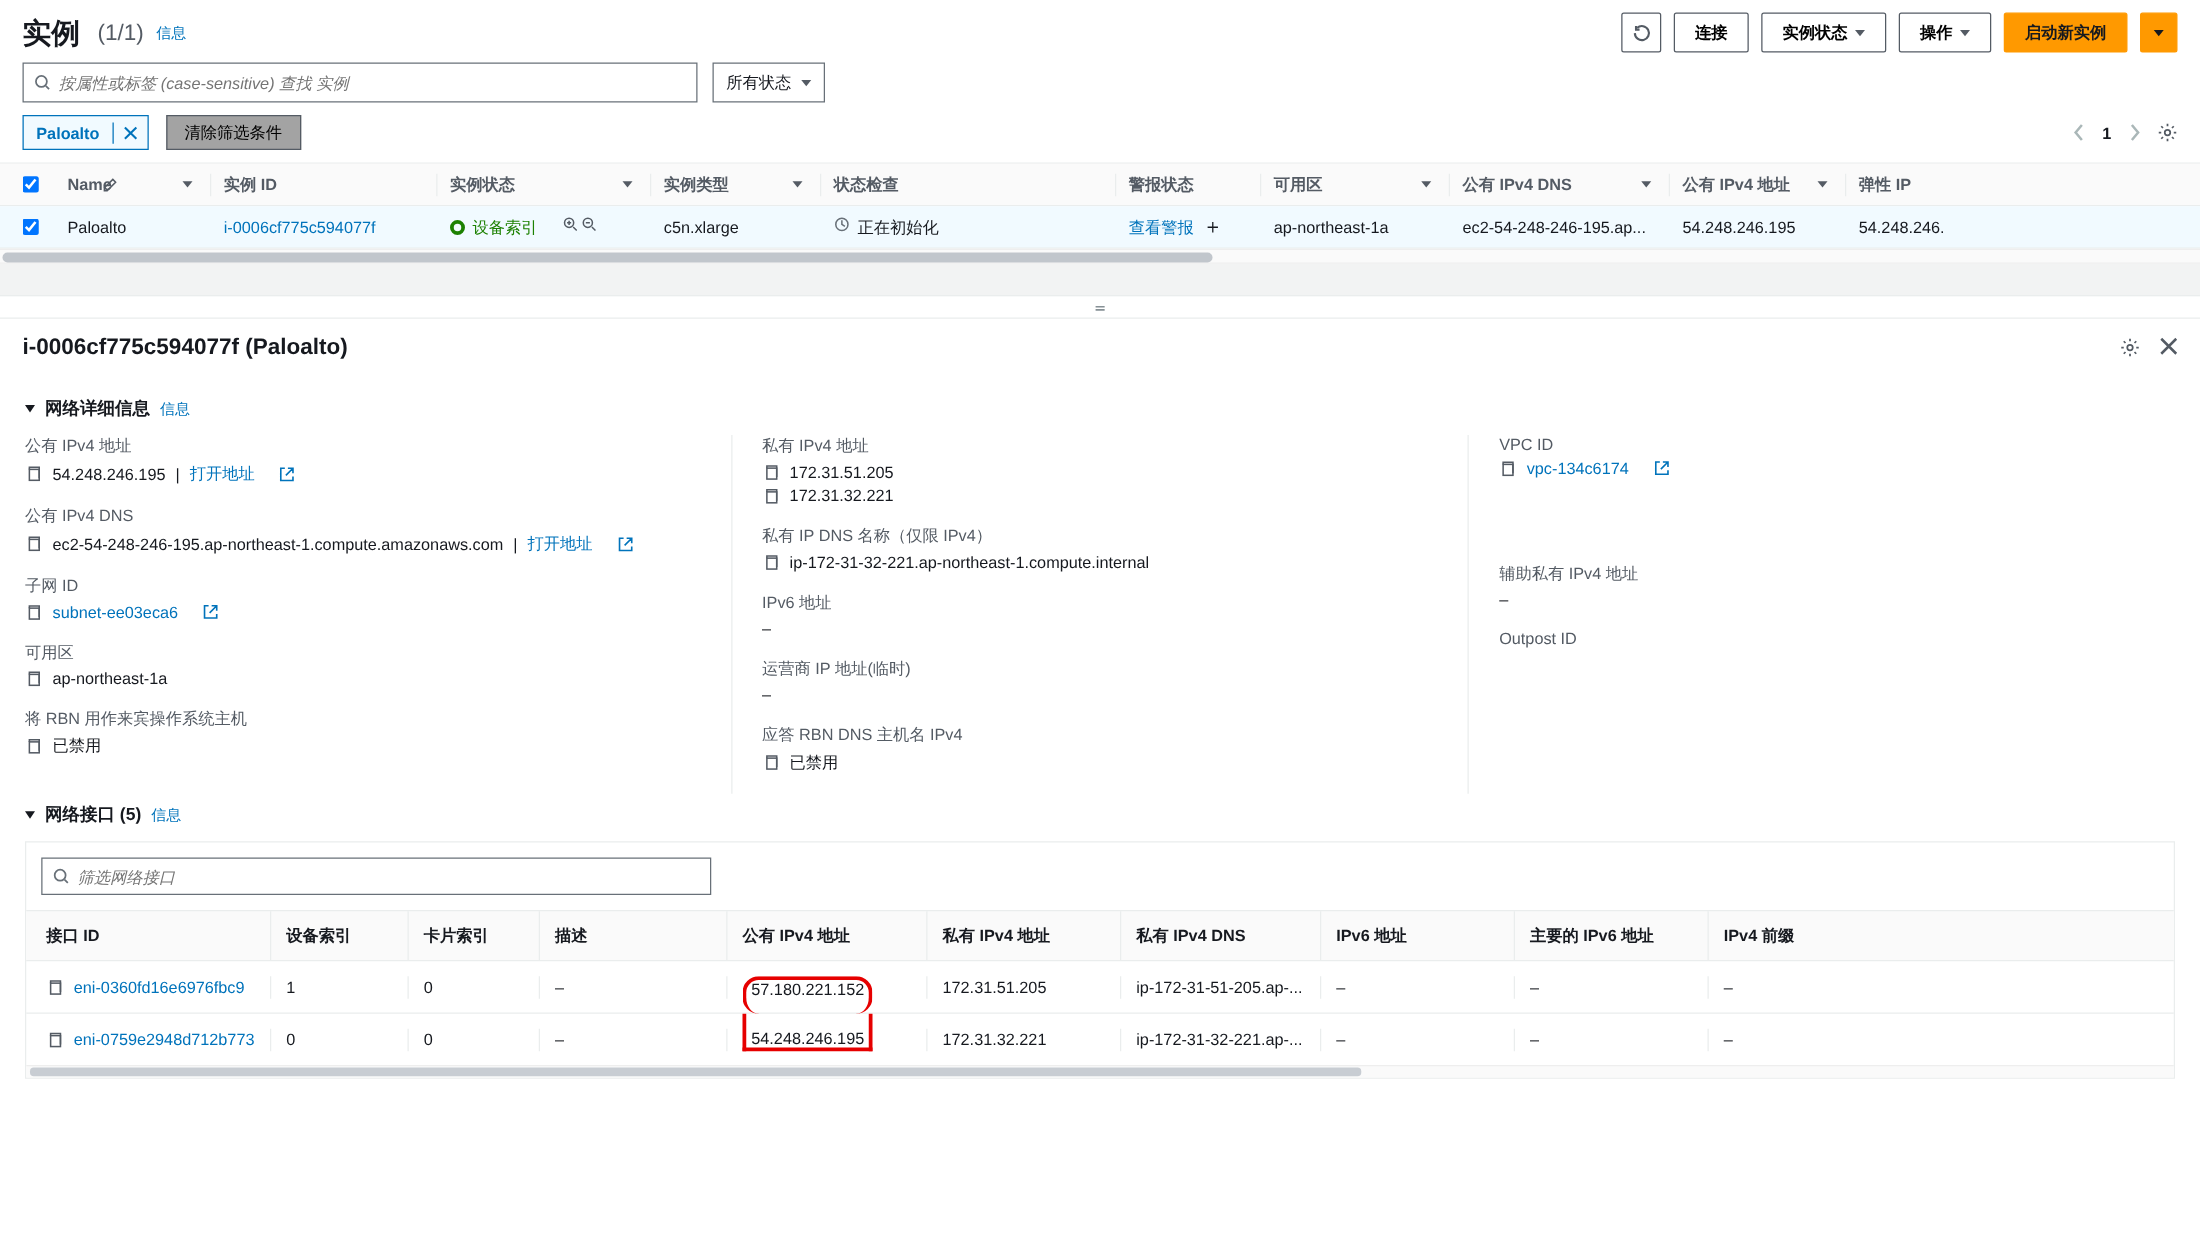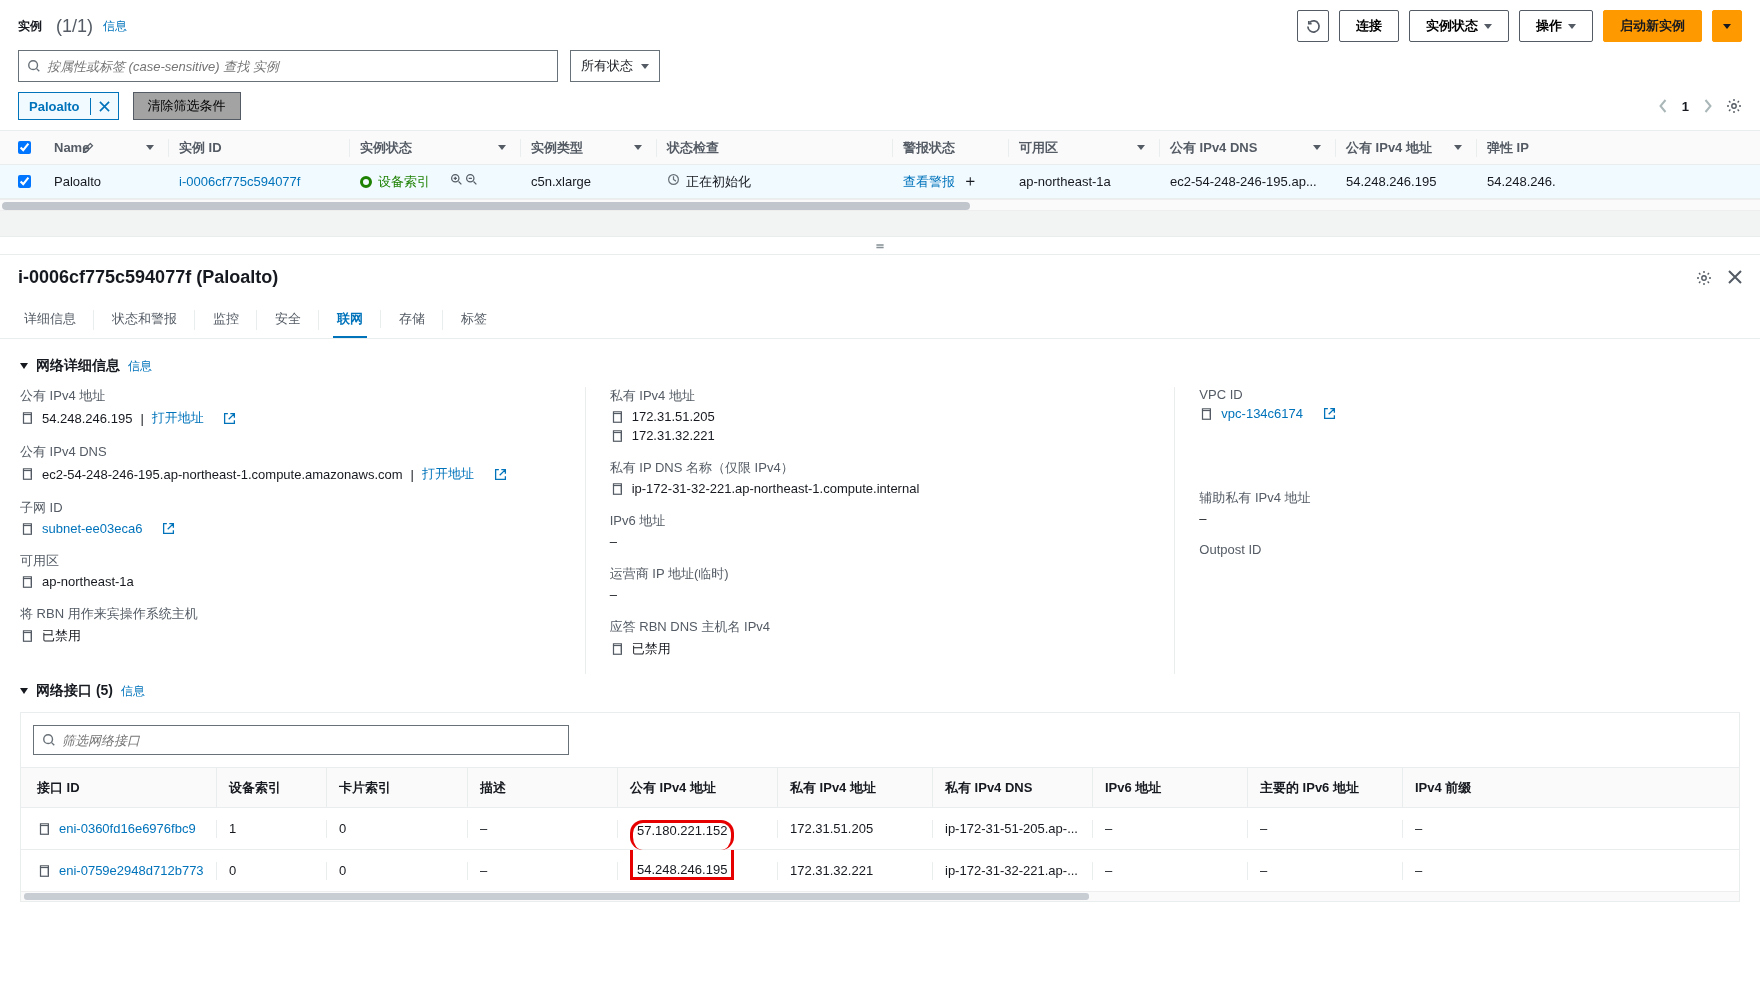--- a/index.html
+++ b/index.html
@@ -8,21 +8,21 @@
 a.lk { color:#0073bb; text-decoration:none; cursor:pointer; }
 .btn { display:inline-flex; align-items:center; justify-content:center; border:1px solid #545b64; background:#fff; padding:4px 16px; font-size:13px; font-weight:600; border-radius:2px; cursor:pointer; height:32px; gap:6px; }
 .btn.orange { background:#ff9900; border-color:#ff9900; color:#16191f; }
 .btn.orange-caret { background:#ff9900; border-color:#ff9900; width:30px; padding:0; }
 .btn.icon-only { width:32px; padding:0; }
 svg { display:block; }
 .chev { display:inline-block; border-left:4px solid transparent; border-right:4px solid transparent; border-top:5px solid #545b64; }
 
 
 .toprow { display:flex; align-items:center; padding:10px 18px 8px 18px; gap:10px; }
-.title { font-size:12px; font-weight:700;font-family:Liberation Mono, monospace; }
+.title { font-size:23px; font-weight:700;font-family:Liberation Mono, monospace; }
 .count { font-weight:400; color:#545b64; font-size:18px; margin-left:4px; }
 .spacer { flex:1; }
 
 
 .searchrow { display:flex; align-items:center; padding:0 18px; gap:12px; }
 .search { display:flex; align-items:center; border:1px solid #687078; width:540px; height:32px; padding:0 8px; gap:6px; }
 .search input { border:none; outline:none; flex:1; font-size:13px; font-style:italic; color:#687078; }
 .statusfilter { display:flex; align-items:center; border:1px solid #687078; height:32px; padding:0 10px; gap:8px; cursor:pointer; }
 
 
@@ -87,21 +87,21 @@
 .val { display:flex; align-items:center; gap:8px; }
 .copy { width:14px; height:14px; color:#545b64; flex:none; }
 .ext { width:13px; height:13px; color:#0073bb; }
 
 
 .nitbl { margin-top:8px; border:1px solid #eaeded; }
 .nisearch { display:flex; align-items:center; border:1px solid #687078; height:30px; margin:12px; width:536px; padding:0 8px; gap:6px; }
 .nisearch input { border:none; outline:none; flex:1; font-size:13px; font-style:italic; color:#687078; }
 .nirow { display:flex; align-items:center; border-top:1px solid #eaeded; height:42px; font-size:13px; }
 .nirow.hdr { background:#fafafa; font-weight:700; height:40px; }
-.n-id{flex:0 0 195px;padding-left:16px;display:flex;align-items:center;gap:8px;} .n-dev{flex:0 0 110px;} .n-card{flex:0 0 105px;} .n-desc{flex:0 0 150px;margin-left:36px;} .n-pub{flex:0 0 160px;} .n-priv{flex:0 0 155px;} .n-pdns{flex:0 0 160px;} .n-v6{flex:0 0 155px;} .n-mv6{flex:0 0 155px;} .n-pref{flex:1;}
+.n-id{flex:0 0 195px;padding-left:16px;display:flex;align-items:center;gap:8px;} .n-dev{flex:0 0 110px;} .n-card{flex:0 0 105px;} .n-desc{flex:0 0 150px;} .n-pub{flex:0 0 160px;} .n-priv{flex:0 0 155px;} .n-pdns{flex:0 0 160px;} .n-v6{flex:0 0 155px;} .n-mv6{flex:0 0 155px;} .n-pref{flex:1;}
 .nicell{border-left:1px solid #eaeded;height:18px;padding-left:12px;display:flex;align-items:center;}
 .nirow.hdr .nicell{height:100%;}
 .redbox { border:3px solid #e60000; padding:0 4px; display:inline-block; }
 .emdash{color:#16191f;}
 .bottom-scroll{height:10px;background:#fafafa;border-top:1px solid #eee;position:relative;} .bottom-scroll::before{content:"";position:absolute;left:3px;top:1px;height:7px;width:62%;background:#c8cdd3;border-radius:3px;}
 </style>
 </head>
 <body>
 
 <div class="page">
@@ -285,29 +285,20 @@
               <path d="M8 1v2M8 13v2M1 8h2M13 8h2M3 3l1.4 1.4M11.6 11.6L13 13M13 3l-1.4 1.4M4.4 11.6L3 13"></path>
             </svg>
           </span>
         <span>
             <svg width="14" height="14" viewBox="0 0 14 14" stroke="#545b64" stroke-width="2">
               <path d="M1 1l12 12M13 1L1 13"></path>
             </svg>
           </span>
       </div>
     </div>
-    <div class="tabs">
-      <div class="tab sep">详细信息</div>
-      <div class="tab sep">状态和警报</div>
-      <div class="tab sep">监控</div>
-      <div class="tab sep">安全</div>
-      <div class="tab sep active">联网</div>
-      <div class="tab sep">存储</div>
-      <div class="tab">标签</div>
-    </div>
 
     <div class="scroll">
       <div class="section-head">
         <span class="tri"></span>
         <span>网络详细信息</span>
         <a class="lk info">信息</a>
       </div>
 
       <div class="grid3">
 

